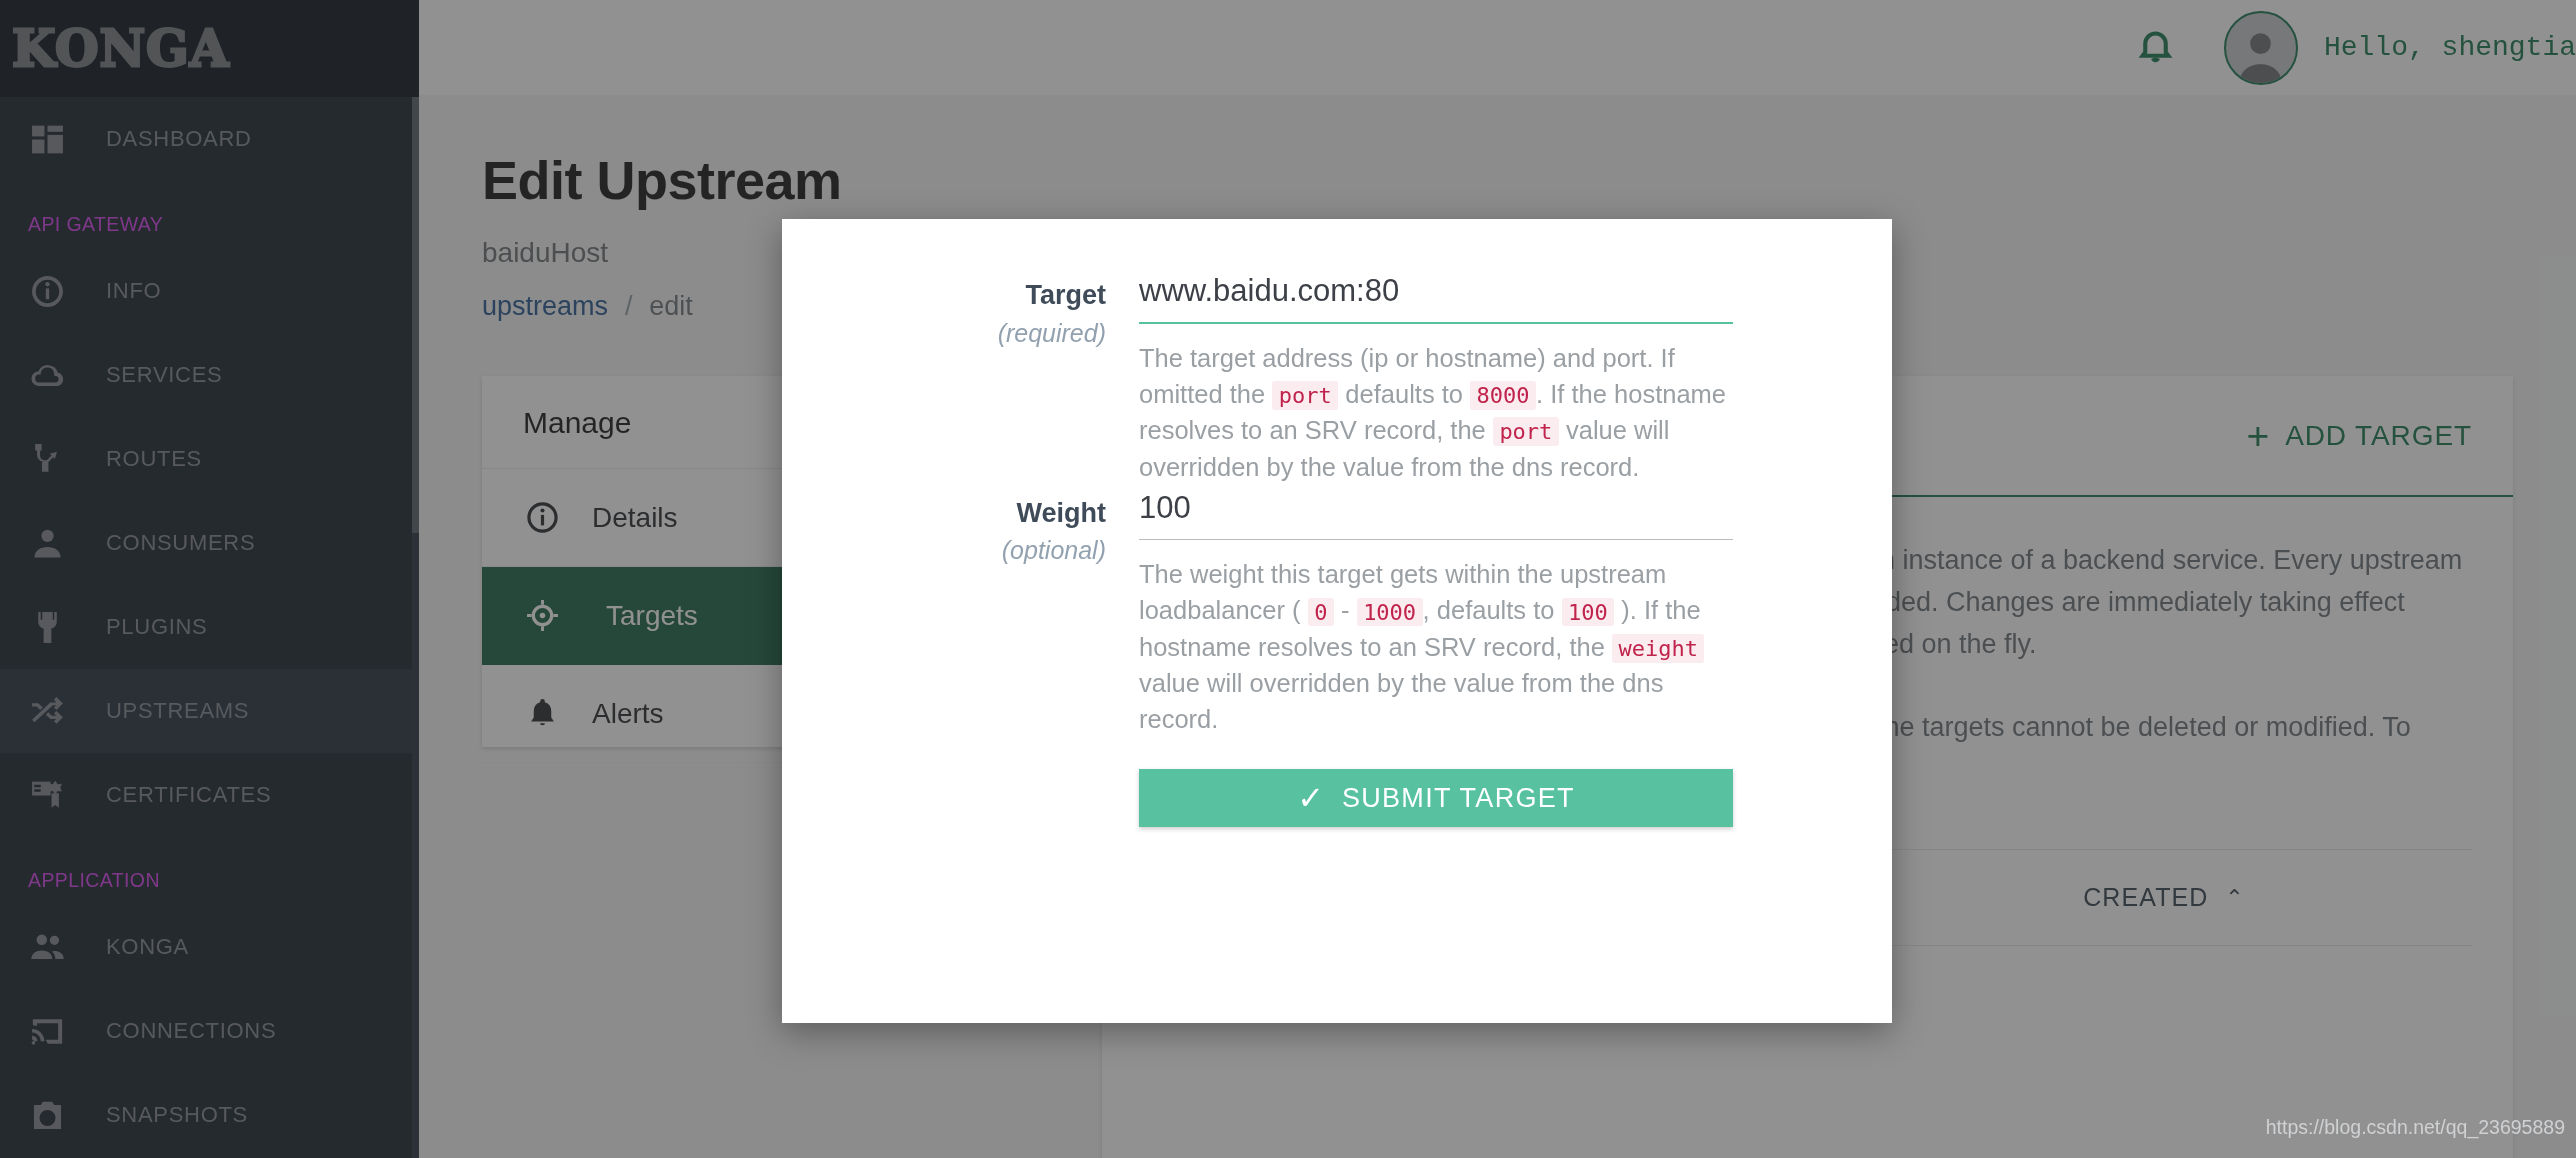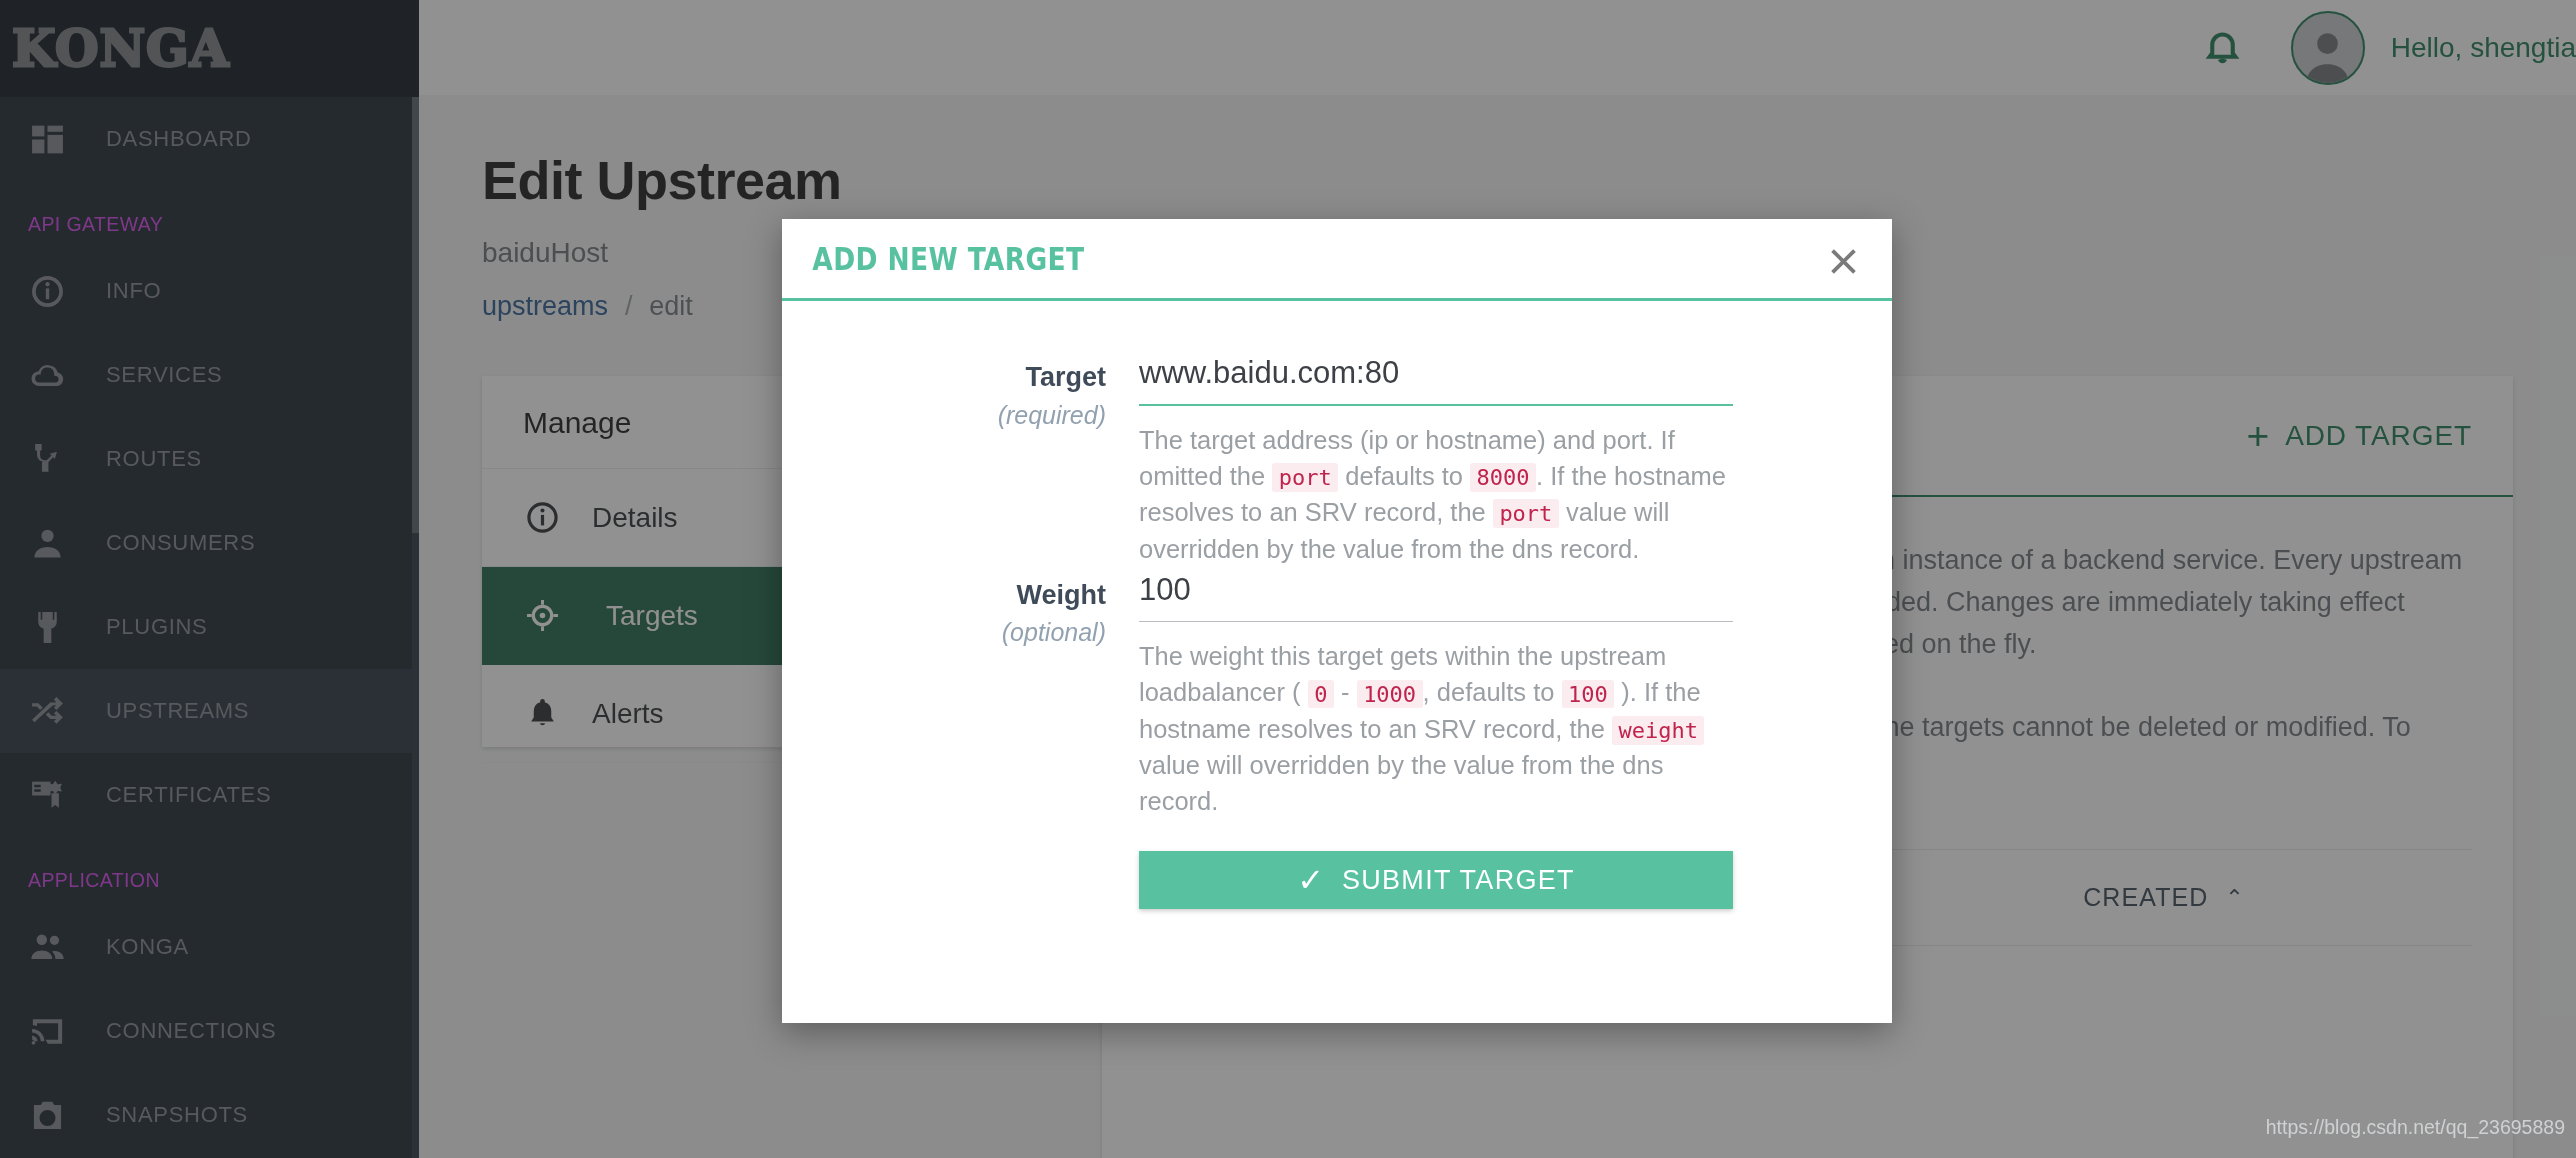--- a/index.html
+++ b/index.html
@@ -72,20 +72,21 @@
     background: #5a646f;
   }
 
   
   #topbar {
     position: absolute; left: 419px; top: 0;
     width: 2157px; height: 95px;
     background: #ffffff;
     display: flex; align-items: center; justify-content: flex-end;
     padding-right: 0;
+    font-family: Liberation Mono, monospace;
   }
   #bell-btn { margin-right: 48px; cursor: pointer; }
   #bell-btn svg { width: 41px; height: 41px; stroke: #1f7a54; fill: none; stroke-width: 2.4; }
   #avatar {
     width: 74px; height: 74px; border-radius: 50%;
     border: 2.3px solid #1f7a54;
     background: #c8cace;
     display: flex; align-items: flex-end; justify-content: center;
     overflow: hidden;
     margin-right: 26px;
@@ -515,29 +516,20 @@
           <div id="targets-loading">Loading...</div>
         </div>
       </div>
 
     </div>
   </div>
 
   <div id="overlay"></div>
 
   <div id="modal">
-    <div id="modal-head">
-      <div id="modal-title">ADD NEW TARGET</div>
-      <div id="modal-close">
-        <svg viewBox="0 0 24 24">
-            <line x1="4.5" y1="4.5" x2="19.5" y2="19.5"></line>
-            <line x1="19.5" y1="4.5" x2="4.5" y2="19.5"></line>
-          </svg>
-      </div>
-    </div>
     <div id="modal-body">
       <div id="modal-fields">
           <div class="field-row">
             <div class="field-label-col">
               <div class="field-label">Target</div>
               <div class="field-req">(required)</div>
             </div>
             <div class="field-input-col"><input type="text" class="field-input" placeholder="" value="www.baidu.com:80" style=""><div class="field-help"><span>The target address (ip or hostname) and port. If omitted the </span><code>port</code><span> defaults to </span><code>8000</code><span>. If the hostname resolves to an SRV record, the </span><code>port</code><span> value will overridden by the value from the dns record.</span></div></div>
           </div>
           <div class="field-row">

